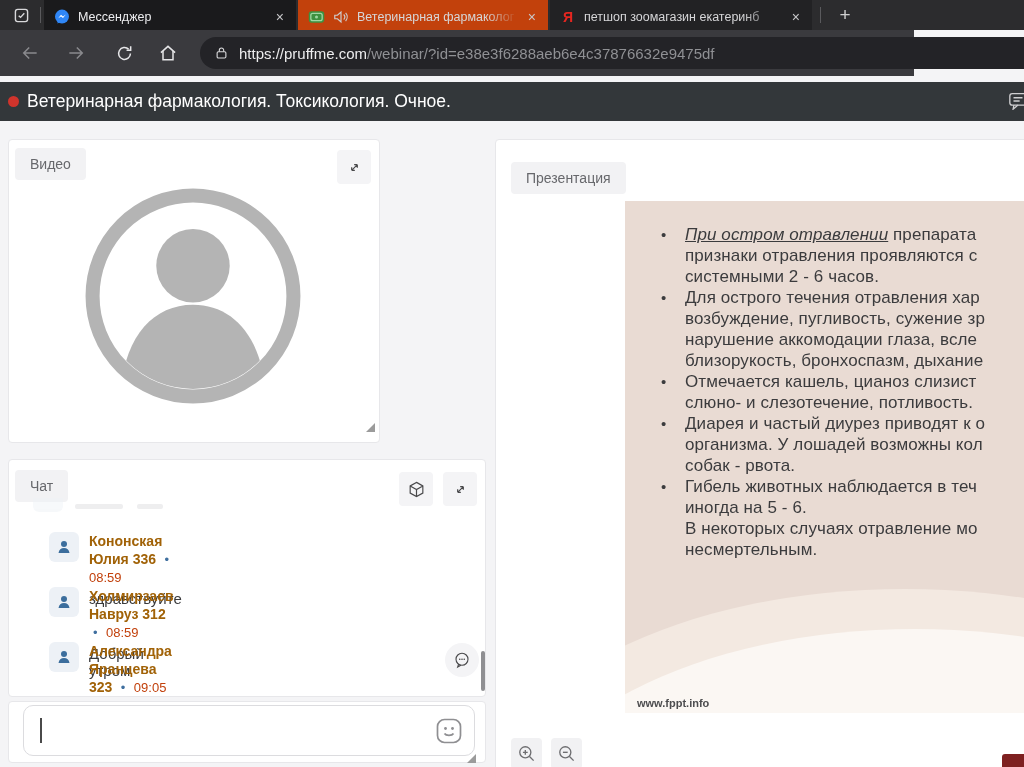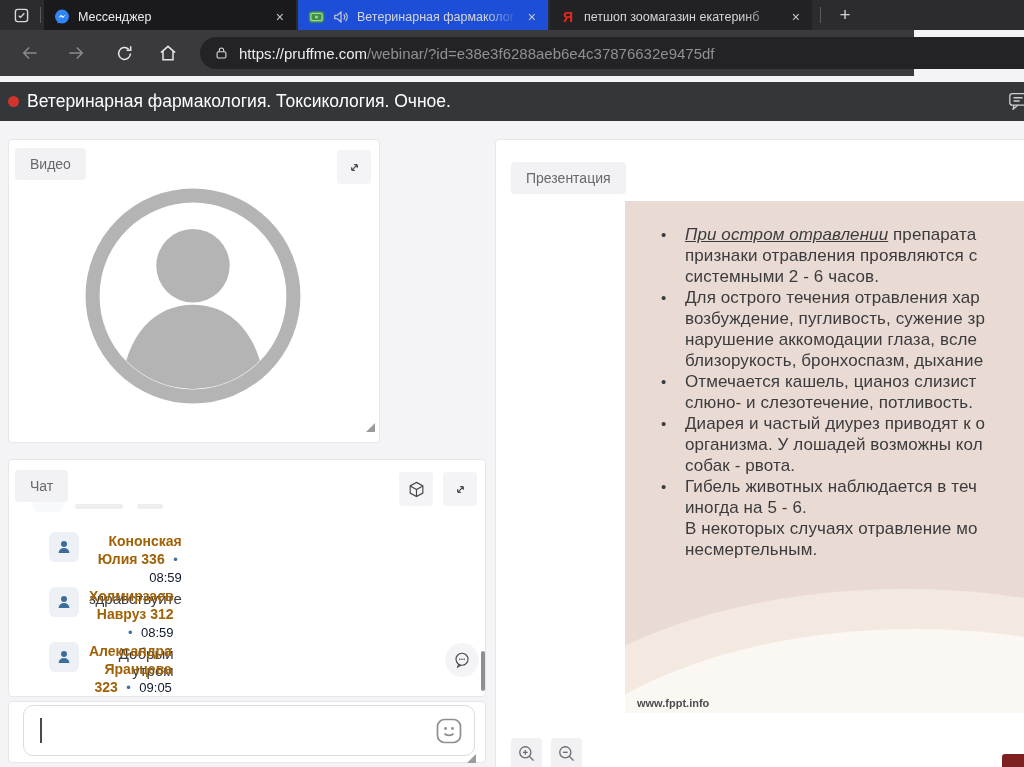--- a/index.html
+++ b/index.html
@@ -11,21 +11,21 @@
   
   .tabbar{position:absolute;left:0;top:0;width:1024px;height:30px;background:#2c2c2e;}
   .tab-actions{position:absolute;left:8px;top:4px;width:26px;height:22px;display:flex;align-items:center;justify-content:center;border-radius:4px;}
   .vsep{position:absolute;top:7px;width:1px;height:16px;background:#5a5a5d;}
   .tab{position:absolute;top:0;height:34px;display:flex;align-items:center;gap:8px;padding:0 10px;box-sizing:border-box;font-size:12.5px;color:#d6d6d8;}
   .tab .tab-title{flex:1;overflow:hidden;white-space:nowrap;
       -webkit-mask-image:linear-gradient(90deg,#000 80%,transparent);
       mask-image:linear-gradient(90deg,#000 80%,transparent);}
   .tab .tab-close{font-size:14px;color:#c9c9cb;padding:0 2px;cursor:default;}
   .tab1{left:44px;width:252px;background:#1a1a1c;color:#ececee;}
-  .tab2{left:298px;width:250px;background:#1d4ed8;}
+  .tab2{left:298px;width:250px;background:#c2410c;}
   .tab3{left:550px;width:262px;background:#222224;}
   .yglyph{color:#e52620;font-weight:bold;font-size:14px;width:16px;text-align:center;}
   .newtab{position:absolute;left:832px;top:3px;width:26px;height:24px;color:#cfcfcf;font-size:19px;line-height:24px;text-align:center;border-radius:4px;}
 
   
   .navbar{position:absolute;left:0;top:30px;width:914px;height:46px;background:#3a3a3e;}
   .nav-btn{position:absolute;top:8px;width:32px;height:30px;display:flex;align-items:center;justify-content:center;border-radius:4px;}
   .addr{position:absolute;left:200px;top:7px;width:840px;height:32px;background:#232327;border-radius:16px;display:flex;align-items:center;gap:10px;padding:0 14px;box-sizing:border-box;font-size:15px;}
   .url-host{color:#ededef;}
   .url-path{color:#8f9094;}
@@ -38,26 +38,26 @@
 
   
   .card{position:absolute;background:#fff;border:1px solid #e7e7ea;border-radius:4px;box-sizing:border-box;}
   .chip{position:absolute;background:#f2f2f4;border-radius:4px;padding:8px 15px;color:#67686c;font-size:14px;white-space:nowrap;}
   .icon-btn{position:absolute;width:34px;height:34px;background:#f4f4f6;border-radius:4px;display:flex;align-items:center;justify-content:center;}
   .handle{position:absolute;width:0;height:0;border-style:solid;border-width:0 0 9px 9px;border-color:transparent transparent #9b9b9b transparent;}
 
   .video-card{left:8px;top:139px;width:372px;height:304px;}
   .avatar-wrap{position:absolute;left:76px;top:48px;}
 
-  .chat-card{left:8px;top:459px;width:478px;height:238px;overflow:hidden;text-align:right;}
+  .chat-card{left:8px;top:459px;width:478px;height:238px;overflow:hidden;}
   .msg{position:absolute;left:16px;}
   .msg-avatar{position:absolute;width:30px;height:30px;background:#edf1f6;border-radius:6px;display:flex;align-items:center;justify-content:center;}
   .msg-name{font-size:14px;font-weight:bold;color:#a16207;}
   .msg-sep{font-size:13px;color:#3f6f9f;margin:0 4px;}
-  .msg-time{font-size:13px;color:#0f172a;}
+  .msg-time{font-size:13px;color:#c2410c;}
   .msg-text{font-size:15px;color:#3a3a3c;margin-top:4px;}
   .bubble-btn{position:absolute;left:436px;top:183px;width:34px;height:34px;background:#f4f4f6;border-radius:50%;display:flex;align-items:center;justify-content:center;}
   .scroll-thumb{position:absolute;left:472px;top:191px;width:4px;height:40px;background:#8f8f92;border-radius:2px;}
   .faded-row{opacity:.45;}
   .smudge{position:absolute;height:5px;background:#d9d9dc;border-radius:2px;}
 
   .input-card{left:8px;top:701px;width:478px;height:62px;}
   .input-box{position:absolute;left:14px;top:3px;width:450px;height:49px;border:1px solid #dcdcdf;border-radius:10px;background:#fff;}
   .caret{position:absolute;left:16px;top:12px;width:1.5px;height:25px;background:#4a4a4a;}
   .emoji-btn{position:absolute;right:12px;top:11px;width:27px;height:27px;display:flex;align-items:center;justify-content:center;}

